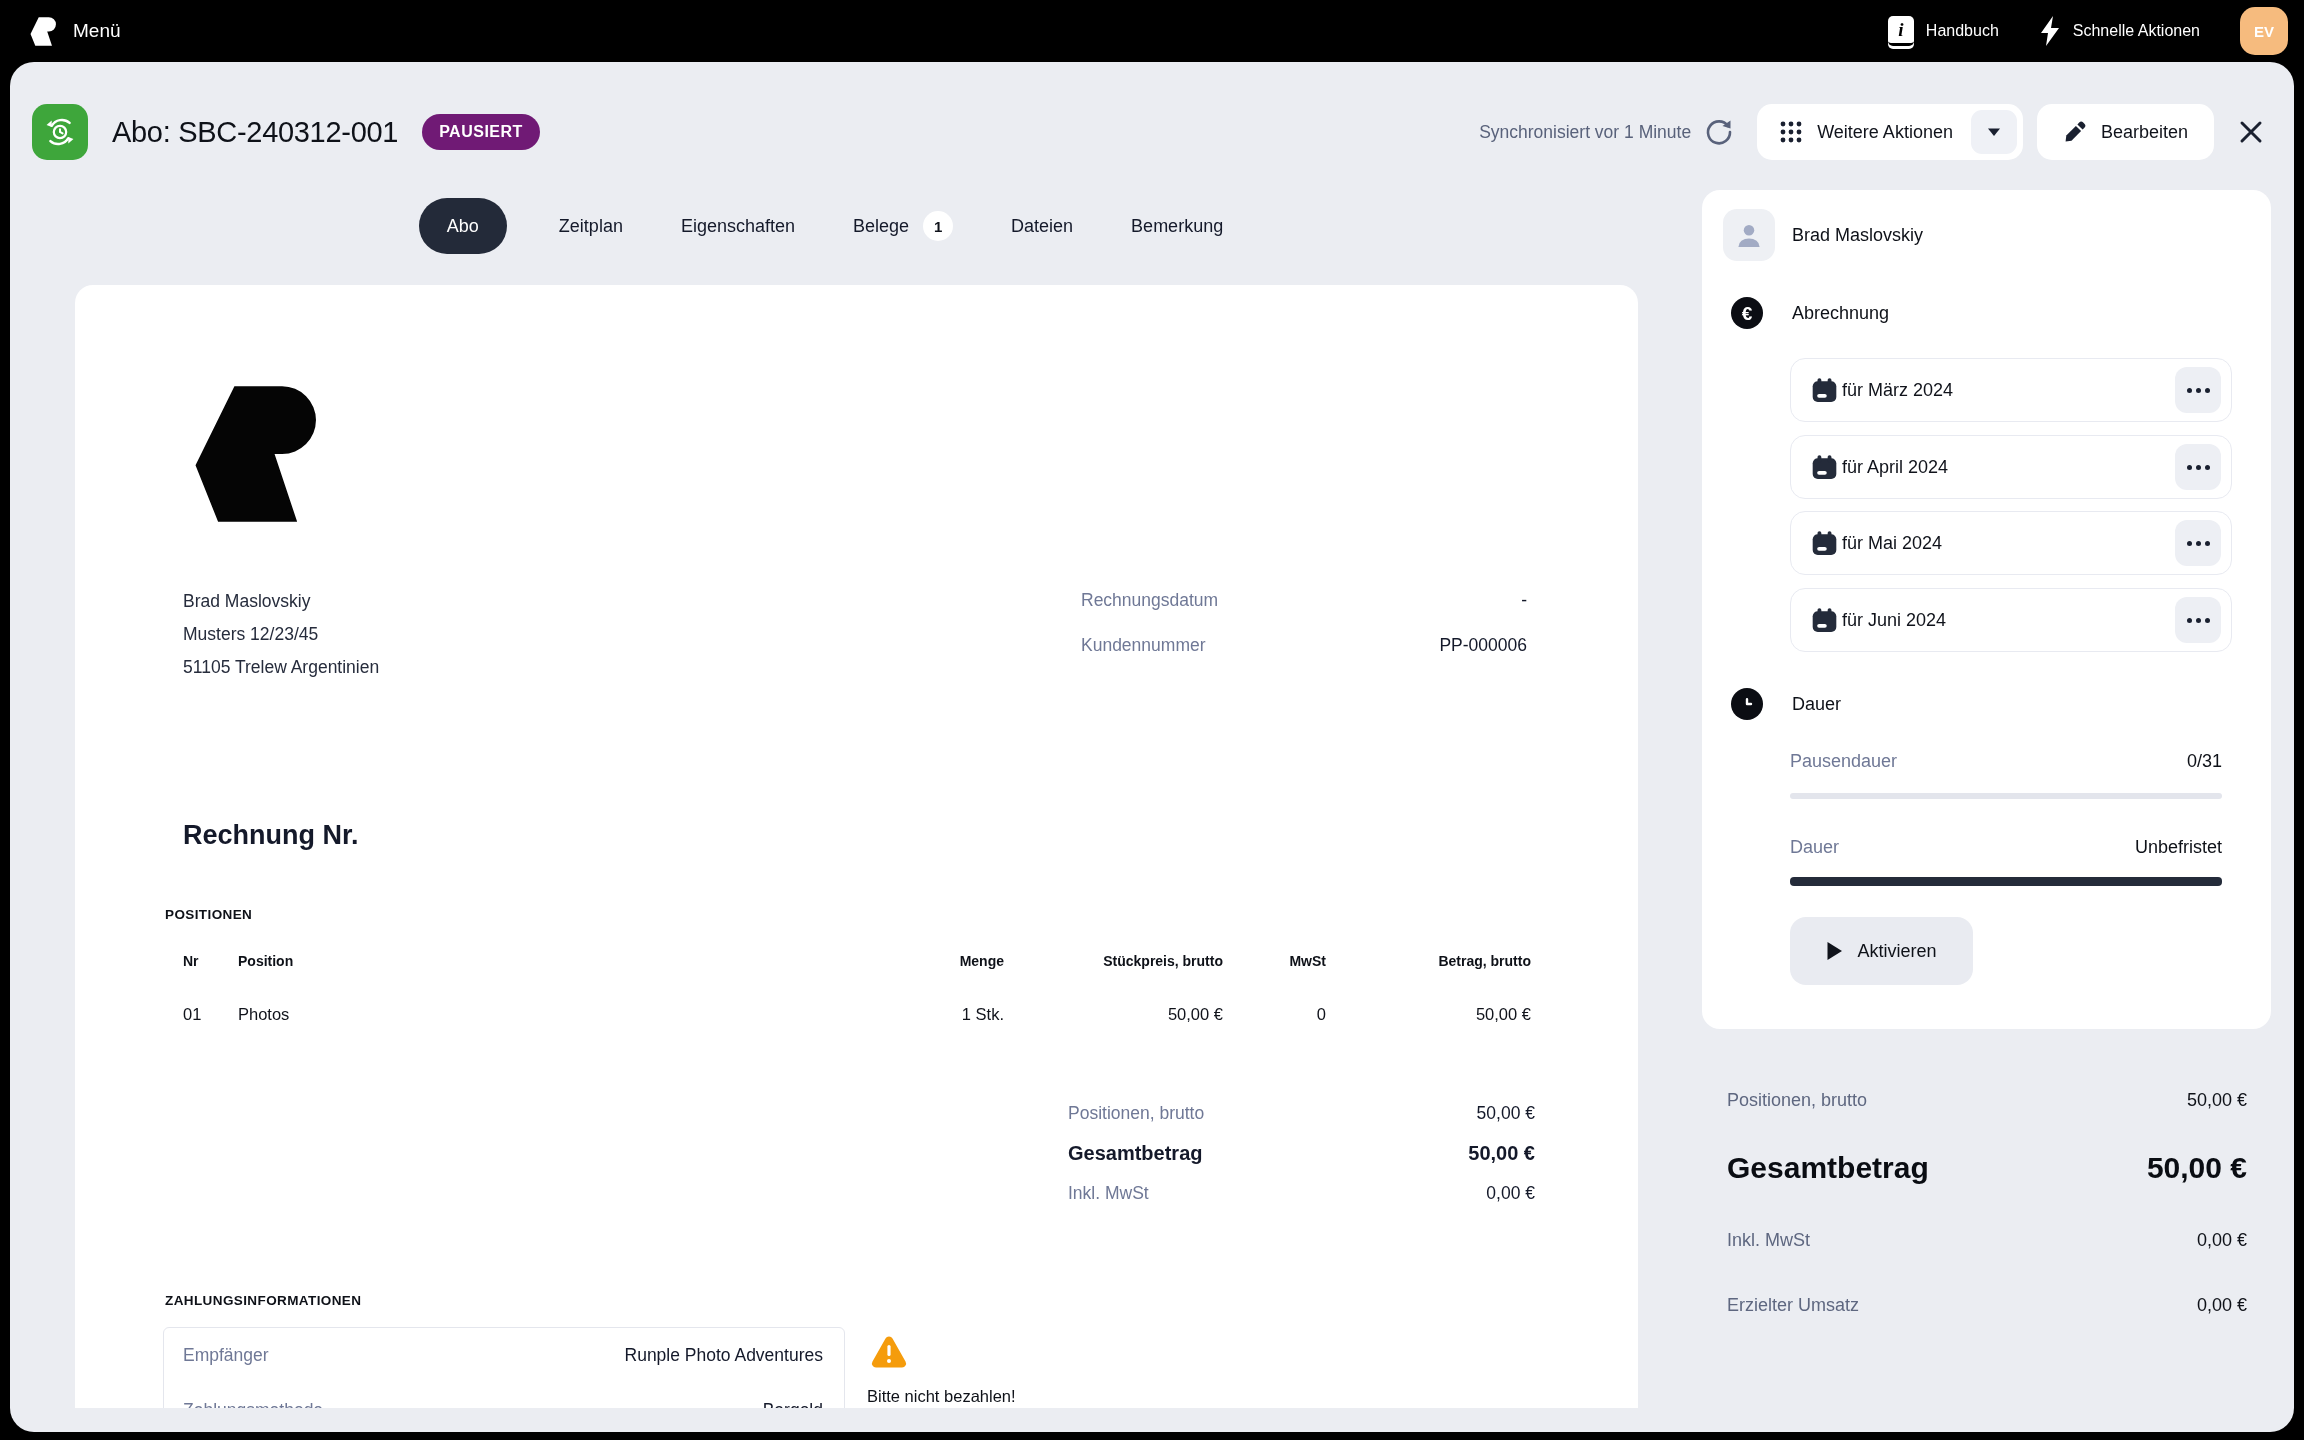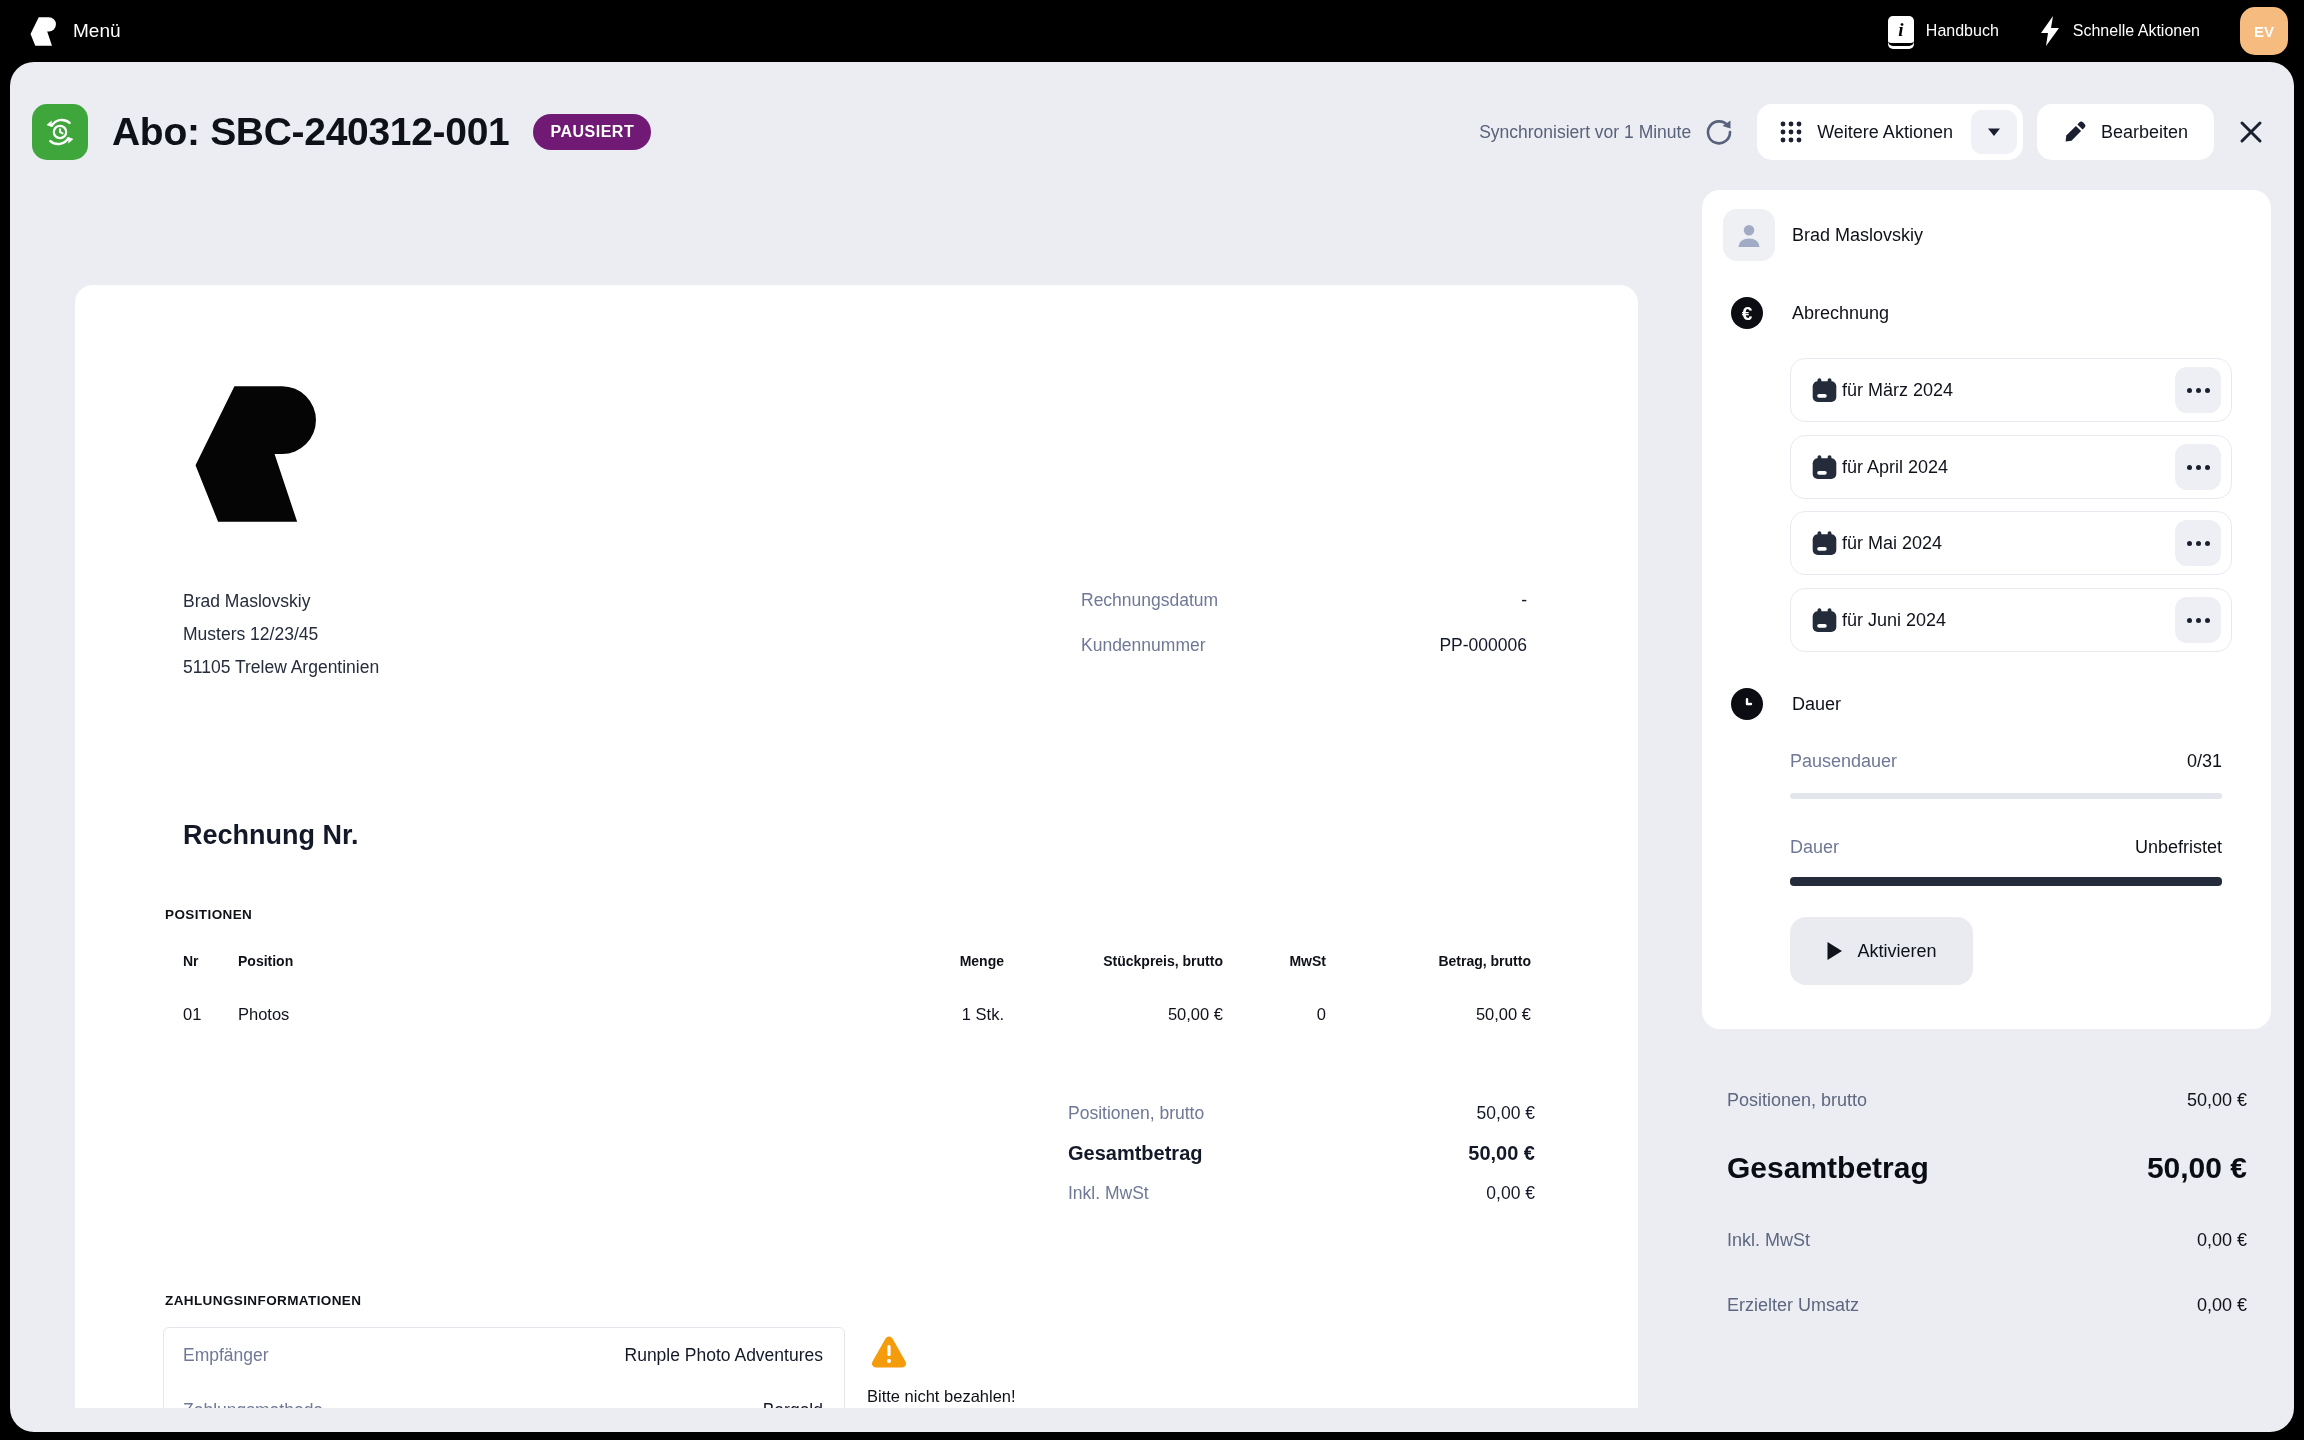--- a/index.html
+++ b/index.html
@@ -14,21 +14,21 @@
   .topbar-right { margin-left:auto; display:flex; align-items:center; gap:14px; }
   .topbar-item { display:flex; align-items:center; gap:12px; color:#fff; font-size:16px; font-weight:500; margin-right:26px; cursor:pointer; }
   .book-icon { width:26px; height:30px; background:#fff; border-radius:5px; display:flex; align-items:center; justify-content:center; color:#000; font-size:19px; font-weight:700; font-style:italic; font-family:"Liberation Serif", serif; border-bottom:3px solid #000; box-shadow:0 3px 0 #fff; }
   .avatar { width:48px; height:48px; border-radius:15px; background:#F6BB7E; color:#fff; font-size:15px; font-weight:600; display:flex; align-items:center; justify-content:center; cursor:pointer; }
 
   
   .card { position:absolute; left:10px; top:62px; width:2284px; height:1370px; background:#EBEDF2; border-radius:24px; overflow:hidden; }
 
   .card-header { position:absolute; left:22px; top:42px; height:56px; display:flex; align-items:center; gap:24px; }
   .sub-icon { width:56px; height:56px; border-radius:15px; background:#3EA63B; display:flex; align-items:center; justify-content:center; }
-  .page-title { font-size:39px; font-weight:700; color:#0E1118; letter-spacing:-0.3px; }
+  .page-title { font-size:29px; font-weight:400; color:#0E1118; letter-spacing:-0.3px; }
   .status-badge { background:#701a75; color:#fff; font-size:16px; font-weight:700; letter-spacing:0.5px; padding:9px 17px; border-radius:999px; }
 
   .header-actions { position:absolute; right:28px; top:42px; height:56px; display:flex; align-items:center; }
   .sync { display:flex; align-items:center; gap:14px; color:#59627B; font-size:17.5px; margin-right:24px; }
   .btn { height:56px; background:#fff; border-radius:15px; display:flex; align-items:center; font-size:18px; font-weight:500; color:#10131B; cursor:pointer; }
   .btn-more { padding:0 6px 0 22px; margin-right:14px; }
   .btn-more .lbl { margin:0 18px 0 14px; }
   .dd-segment { width:46px; height:44px; border-radius:11px; background:#EFF1F6; display:flex; align-items:center; justify-content:center; }
   .btn-edit { padding:0 26px; margin-right:22px; gap:14px; }
   .close-x { width:30px; height:30px; display:flex; align-items:center; justify-content:center; cursor:pointer; }
@@ -183,20 +183,41 @@
       </svg>
       <span>Bearbeiten</span>
     </div>
     <div class="close-x">
       <svg width="26" height="26" viewBox="0 0 26 26">
         <path d="M4 4 L22 22 M22 4 L4 22" stroke="#1A2030" stroke-width="3" stroke-linecap="round"></path>
       </svg>
     </div>
   </div>
 
+  <div class="tabs">
+    <div class="tab active">
+        <span>Abo</span>
+      </div>
+    <div class="tab">
+        <span>Zeitplan</span>
+      </div>
+    <div class="tab">
+        <span>Eigenschaften</span>
+      </div>
+    <div class="tab">
+      <span>Belege</span>
+      <span class="tab-badge">1</span>
+    </div>
+    <div class="tab">
+        <span>Dateien</span>
+      </div>
+    <div class="tab">
+        <span>Bemerkung</span>
+      </div>
+  </div>
 
   <div class="doc">
     <svg class="doc-logo" width="128" height="138" viewBox="0 0 102 108">
       <path fill="#050505" d="M33 0 L71 0 A27 27 0 1 1 71 54 L65 54 L83 108 L20 108 L2 63 Z"></path>
     </svg>
 
     <div class="addr">
       <div>Brad Maslovskiy</div>
       <div>Musters 12/23/45</div>
       <div>51105 Trelew Argentinien</div>

